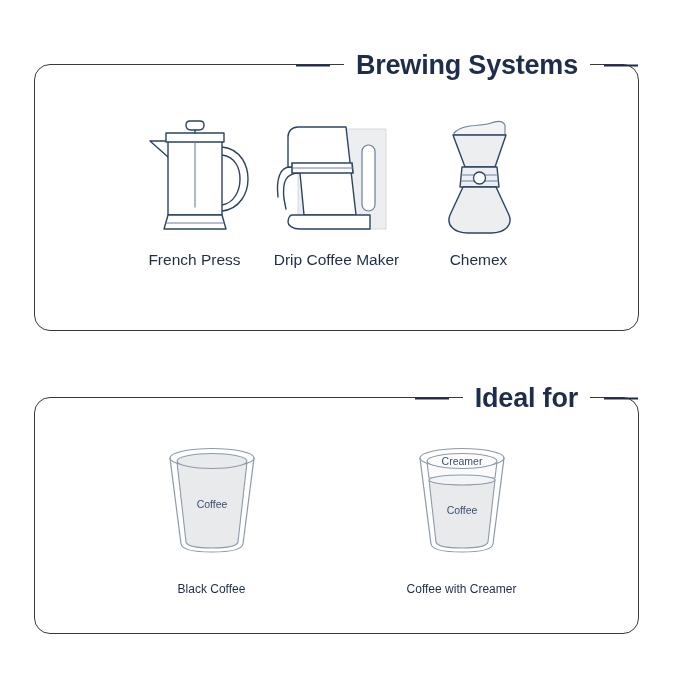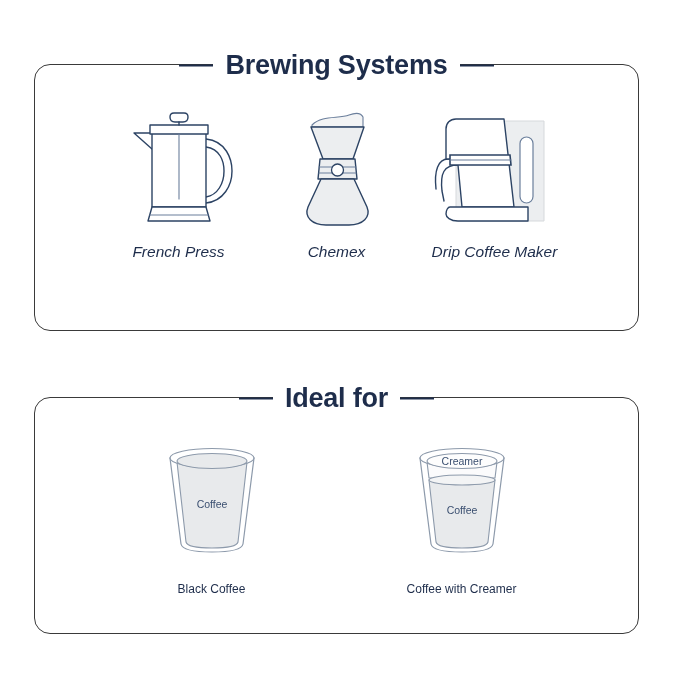--- a/index.html
+++ b/index.html
@@ -34,21 +34,22 @@
 
   
   .section-title {
     position: absolute;
     top: 0;
     left: 0;
     right: 0;
     transform: translateY(-50%);
     display: flex;
     align-items: center;
-    justify-content: center;
+    justify-content: flex-end;
+    gap: 14px;
     pointer-events: none;
   }
   .section-title .dash {
     height: 2px;
     background: #1e2d4b;
     width: 34px;
     flex: 0 0 auto;
   }
   .section-title .title-text {
     background: #ffffff;
@@ -64,23 +65,22 @@
   
   .items {
     position: absolute;
     left: 0;
     right: 0;
     display: flex;
     align-items: flex-end;
     justify-content: center;
   }
   #brewing-items {
-    top: 32px;
-    gap: 16px;
-    font-style: italic;
+    top: 40px;
+    gap: 0px;
   }
   #brewing-items .item { width: 142px; }
   #ideal-items {
     top: 34px;
     gap: 70px;
   }
   #ideal-items .item { width: 180px; justify-content: center; }
 
   .item {
     display: flex;
@@ -182,58 +182,58 @@
             <path class="fill-white" d="M28 104 L82 104 L86 118 L24 118 Z"></path>
             <path class="stroke-thin" d="M26 112 L84 112"></path>
           </svg>
         </div>
         <div class="item-label">French Press</div>
       </div>
 
 
       <div class="item">
         <div class="icon-box">
+          <svg width="126" height="126" viewBox="0 0 126 126">
+
+            <path d="M24 18 L112 18 L112 118 L24 118 Z" fill="#eceef0" stroke="#d6d9dc" stroke-width="1"></path>
+
+            <rect x="88" y="34" width="13" height="66" rx="6.5" fill="#ffffff" stroke="#6b7f9c" stroke-width="1.2"></rect>
+
+            <path class="stroke" d="M26 62 C12 62 8 70 10 88 L12 98"></path>
+            <path class="stroke" d="M26 56 L16 56 C6 56 2 68 4 86"></path>
+
+            <path class="fill-white" d="M24 16 C18 16 14 20 14 26 L14 56 L26 56 L26 62 L30 104 L82 104 L72 16 Z"></path>
+
+            <path d="M18 52 L78 52 L79 62 L18 62 Z" fill="#ffffff" stroke="#2c4364" stroke-width="1.6"></path>
+            <path class="stroke-thin" d="M18 57 L79 57"></path>
+
+            <path class="fill-white" d="M18 104 L96 104 L96 118 L26 118 C18 118 14 114 14 111 C14 107 16 104 18 104 Z"></path>
+          </svg>
+        </div>
+        <div class="item-label">Drip Coffee Maker</div>
+      </div>
+
+      <div class="item">
+        <div class="icon-box">
           <svg width="100" height="126" viewBox="0 0 100 126">
 
             <path class="fill-gray-light" d="M25 22 C35 12 52 16 62 12 C70 9 74 10 76 14 L76 24 L25 24 Z"></path>
 
             <path class="fill-gray" d="M24 24 L77 24 L66 56 L36 56 Z"></path>
 
             <path class="fill-gray" d="M33 56 L68 56 L70 76 L31 76 Z"></path>
             <path class="stroke-thin" d="M32 64 L69 64 M32 70 L69 70"></path>
             <circle cx="50.5" cy="67" r="6" fill="#ffffff" stroke="#2c4364" stroke-width="1.3"></circle>
 
             <path class="fill-gray" d="M34 76 L67 76 L80 104 C84 114 76 122 62 122 L39 122 C25 122 17 114 21 104 Z"></path>
           </svg>
         </div>
         <div class="item-label">Chemex</div>
       </div>
 
-      <div class="item">
-        <div class="icon-box">
-          <svg width="126" height="126" viewBox="0 0 126 126">
-
-            <path d="M24 18 L112 18 L112 118 L24 118 Z" fill="#eceef0" stroke="#d6d9dc" stroke-width="1"></path>
-
-            <rect x="88" y="34" width="13" height="66" rx="6.5" fill="#ffffff" stroke="#6b7f9c" stroke-width="1.2"></rect>
-
-            <path class="stroke" d="M26 62 C12 62 8 70 10 88 L12 98"></path>
-            <path class="stroke" d="M26 56 L16 56 C6 56 2 68 4 86"></path>
-
-            <path class="fill-white" d="M24 16 C18 16 14 20 14 26 L14 56 L26 56 L26 62 L30 104 L82 104 L72 16 Z"></path>
-
-            <path d="M18 52 L78 52 L79 62 L18 62 Z" fill="#ffffff" stroke="#2c4364" stroke-width="1.6"></path>
-            <path class="stroke-thin" d="M18 57 L79 57"></path>
-
-            <path class="fill-white" d="M18 104 L96 104 L96 118 L26 118 C18 118 14 114 14 111 C14 107 16 104 18 104 Z"></path>
-          </svg>
-        </div>
-        <div class="item-label">Drip Coffee Maker</div>
-      </div>
-
     </div>
   </div>
 
   <div class="card" id="card-ideal">
 
     <div class="section-title">
       <span class="dash"></span>
       <span class="title-text">Ideal for</span>
       <span class="dash"></span>
     </div>

